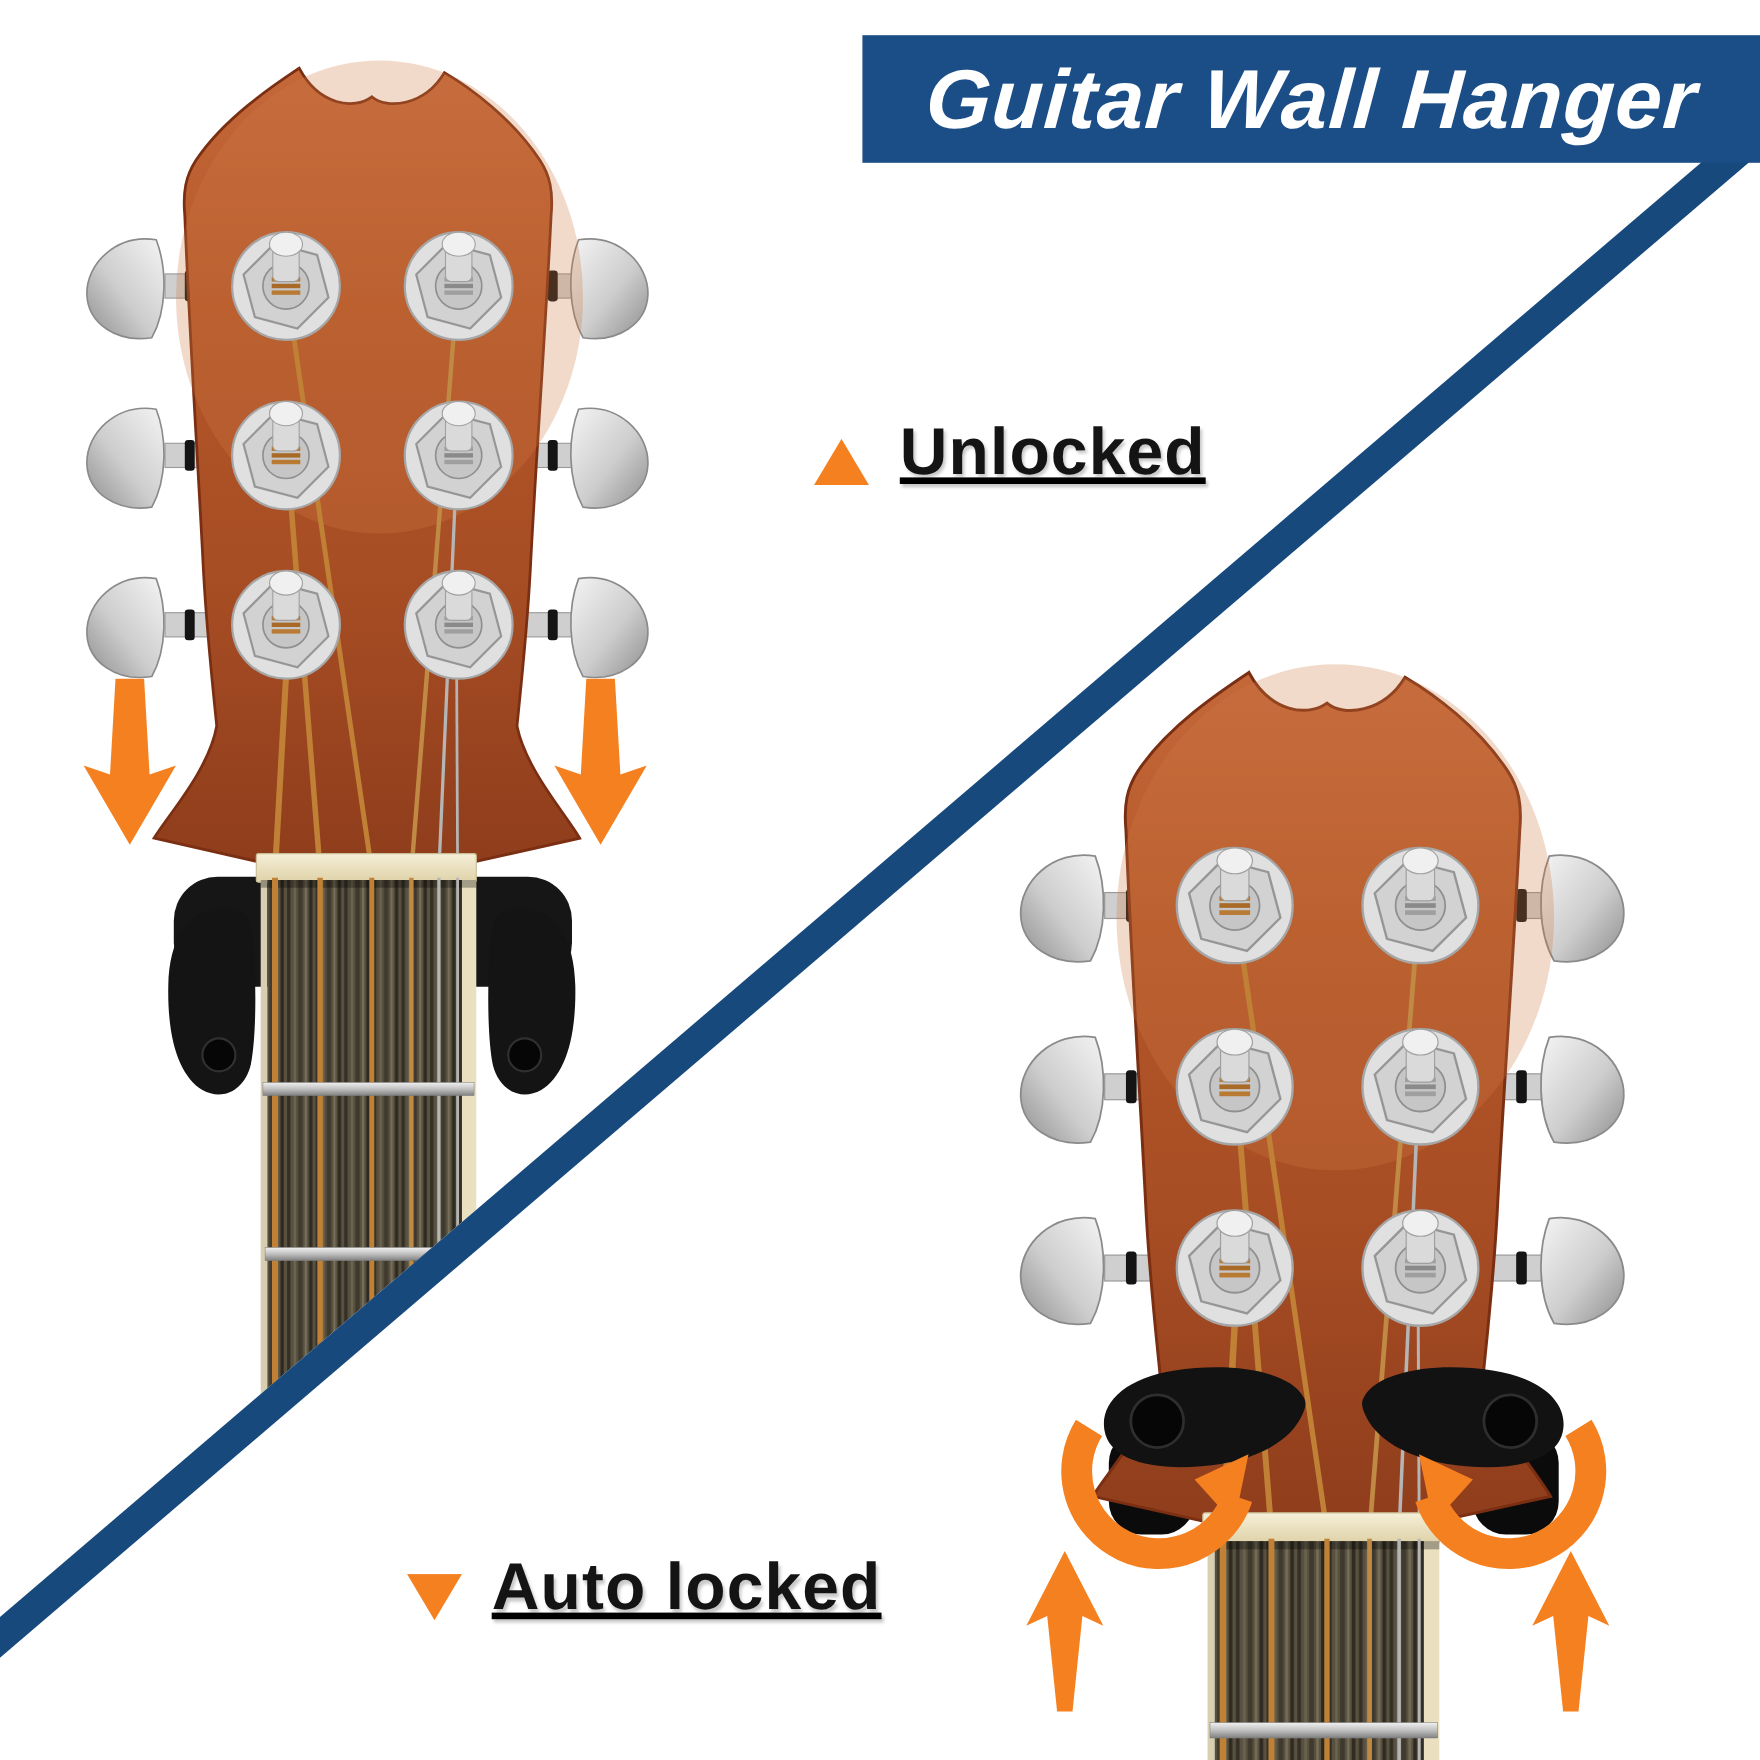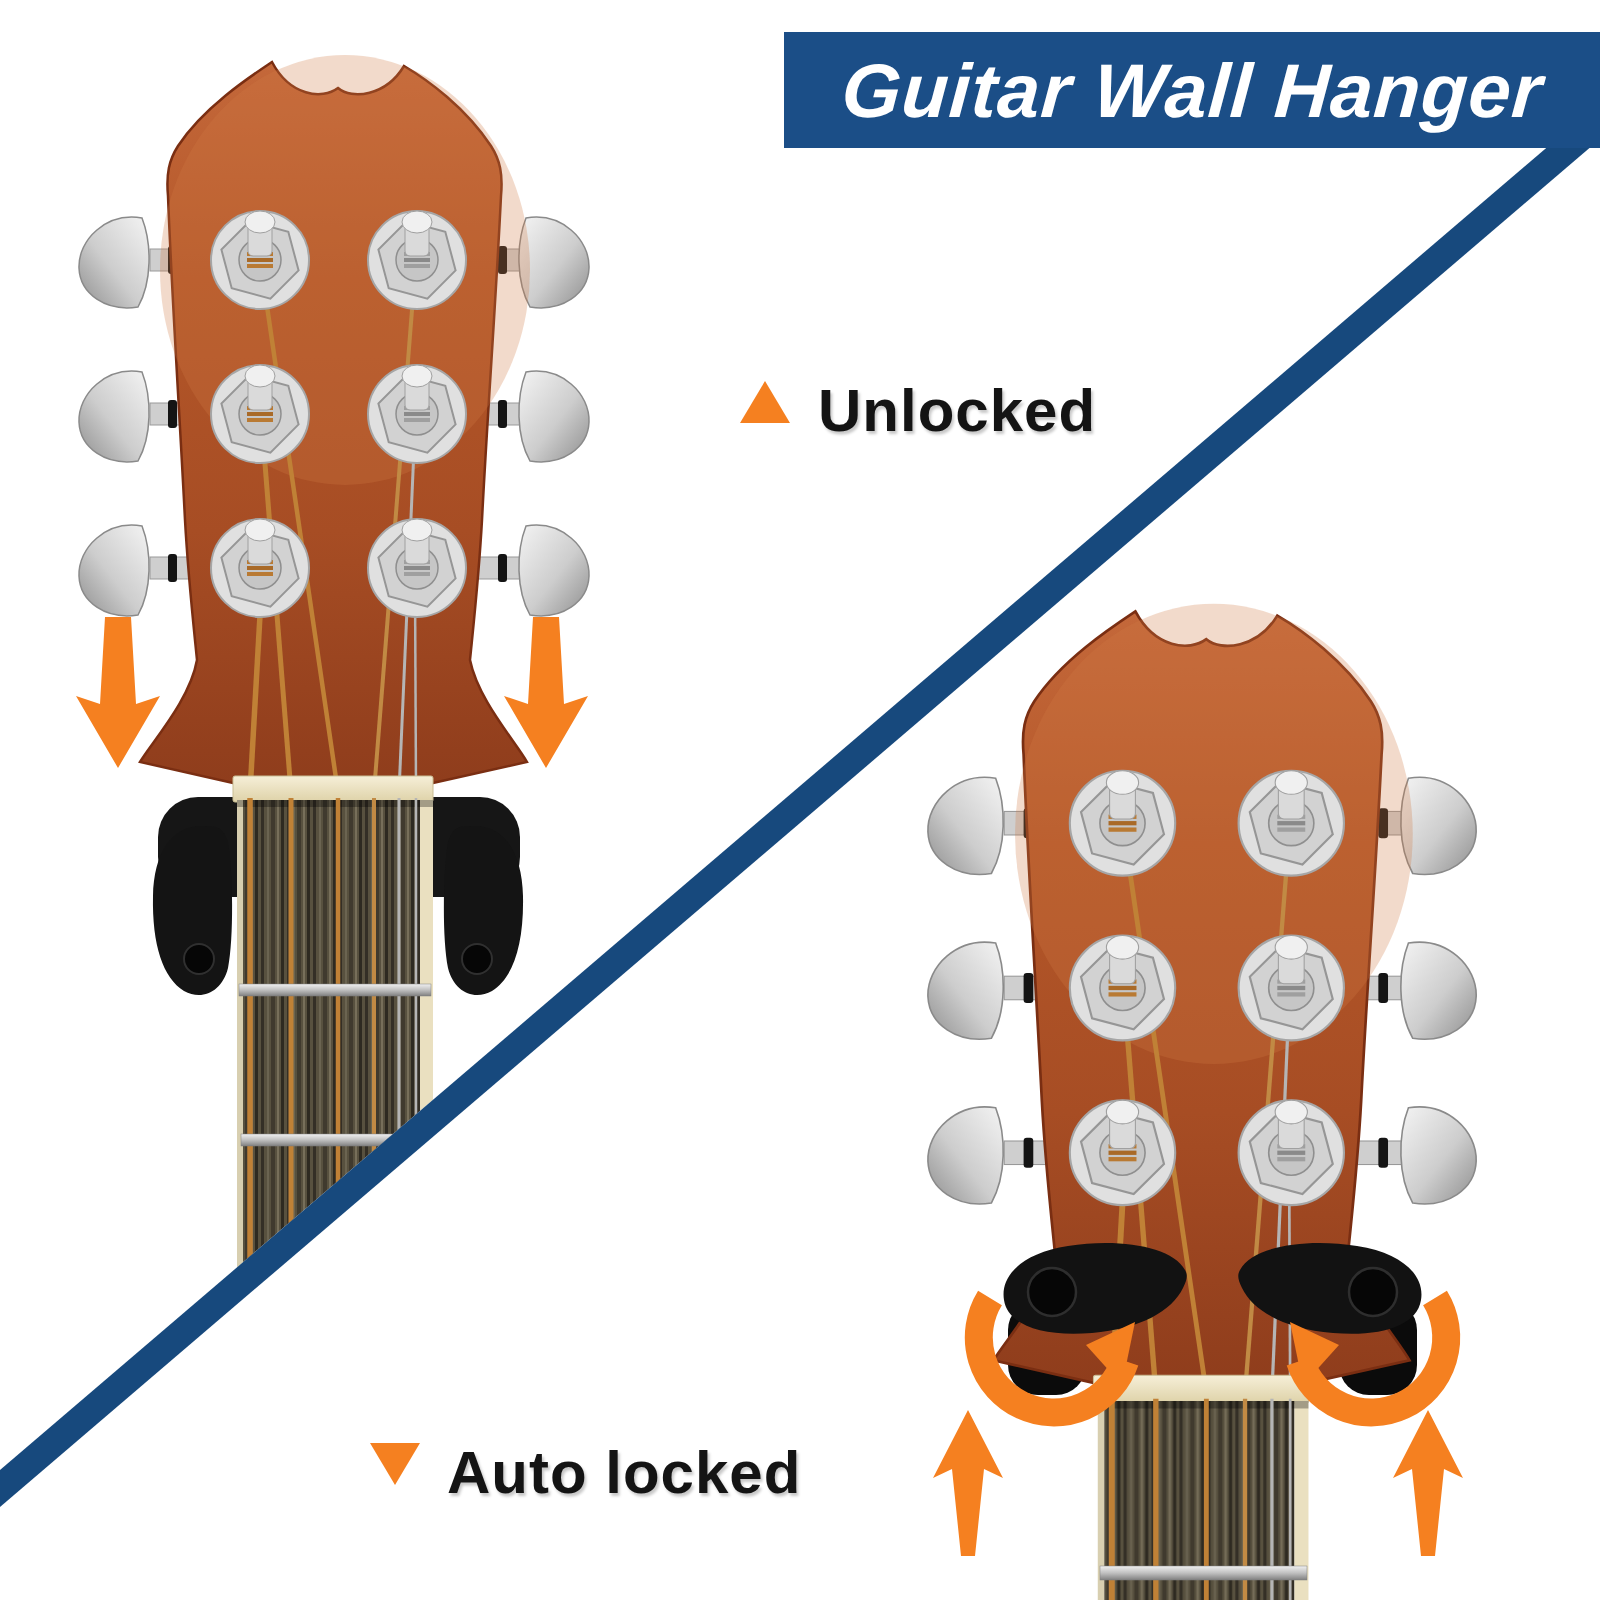--- a/index.html
+++ b/index.html
@@ -9,23 +9,23 @@
   }
   .scene{position:absolute;left:0;top:0;width:1600px;height:1600px;}
   .banner{
     position:absolute;left:784px;top:32px;width:816px;height:116px;
     background:#1b4e87;display:flex;align-items:center;justify-content:center;
   }
   .banner-text{
     color:#ffffff;font-size:76px;font-weight:bold;font-style:italic;
     letter-spacing:1px;transform:skewX(-4deg);white-space:nowrap;
   }
-  .label-row{position:absolute;display:flex;align-items:flex-start;}
+  .label-row{position:absolute;display:flex;align-items:flex-end;text-decoration:underline;}
   .label-row.unlocked{left:740px;top:381px;gap:28px;}
-  .label-row.autolocked{left:370px;top:1413px;gap:27px;margin-top:30px;}
+  .label-row.autolocked{left:370px;top:1413px;gap:27px;}
   .tri{width:50px;height:42px;background:#f58020;flex:0 0 auto;}
   .tri.up{clip-path:polygon(50% 0,100% 100%,0 100%);}
   .tri.down{clip-path:polygon(0 0,100% 0,50% 100%);}
   .label-text{
     font-size:60px;font-weight:bold;color:#141414;line-height:1;white-space:nowrap;
     text-shadow:2px 3px 3px rgba(0,0,0,0.22);letter-spacing:1px;
   }
 </style>
 </head>
 <body>

